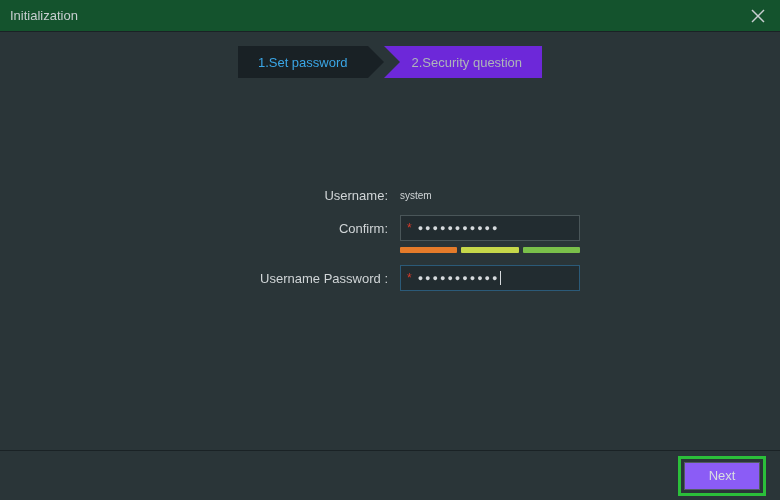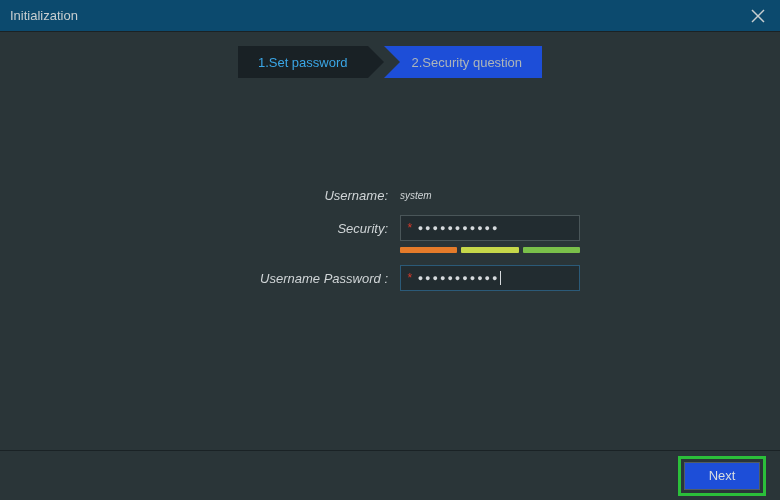--- a/index.html
+++ b/index.html
@@ -8,21 +8,21 @@
   font-family: Arial, sans-serif;
   font-size: 13px;
   color: #d0d5d7;
   width: 780px;
   height: 500px;
   overflow: hidden;
   position: relative;
 }
 .titlebar {
   height: 32px;
-  background: #0c4a6e;
+  background: #14532d;
   border-bottom: 1px solid #1a2225;
   display: flex;
   align-items: center;
   justify-content: space-between;
   padding: 0 10px;
 }
 .titlebar .title { color: #c8ced0; font-size: 13px; }
 .titlebar .close {
   width: 24px; height: 24px;
   display: flex; align-items: center; justify-content: center;
@@ -55,21 +55,21 @@
 .step-tab.active::after {
   content: "";
   position: absolute;
   right: -16px;
   top: 0;
   border-top: 16px solid transparent;
   border-bottom: 16px solid transparent;
   border-left: 16px solid #192125;
 }
 .step-tab.inactive {
-  background: #1d4ed8;
+  background: #6d28d9;
   color: #aeb6b9;
   margin-left: 16px;
   padding-left: 28px;
 }
 .step-tab.inactive::before {
   content: "";
   position: absolute;
   left: 0;
   top: 0;
   border-top: 16px solid transparent;
@@ -79,21 +79,20 @@
 .form {
   margin-top: 110px;
   display: flex;
   flex-direction: column;
   align-items: center;
 }
 .row {
   display: flex;
   align-items: center;
   margin-bottom: 12px;
-  font-style: italic;
 }
 .label {
   width: 200px;
   text-align: right;
   padding-right: 12px;
   color: #d0d5d7;
   font-size: 13px;
 }
 .value-static {
   width: 180px;
@@ -154,21 +153,21 @@
   justify-content: flex-end;
   padding: 0 14px;
 }
 .next-highlight {
   border: 3px solid #2bbf3a;
   padding: 3px;
 }
 .next-btn {
   width: 76px;
   height: 28px;
-  background: #1d4ed8;
+  background: #8b5cf6;
   border: 1px solid #525d61;
   color: #d9dee0;
   font-size: 13px;
   display: flex;
   align-items: center;
   justify-content: center;
   cursor: pointer;
 }
 </style>
 </head>
@@ -196,21 +195,21 @@
   </div>
 
   <div class="form">
 
     <div class="row">
       <div class="label">Username:</div>
       <div class="value-static">system</div>
     </div>
 
     <div class="row">
-      <div class="label">Security:</div>
+      <div class="label">Confirm:</div>
       <div class="input-wrap">
         <span class="asterisk">*</span>
         <span class="pw-dots">●●●●●●●●●●●</span>
       </div>
     </div>
 
     <div class="strength">
       <div class="seg s1"></div>
       <div class="seg s2"></div>
       <div class="seg s3"></div>

